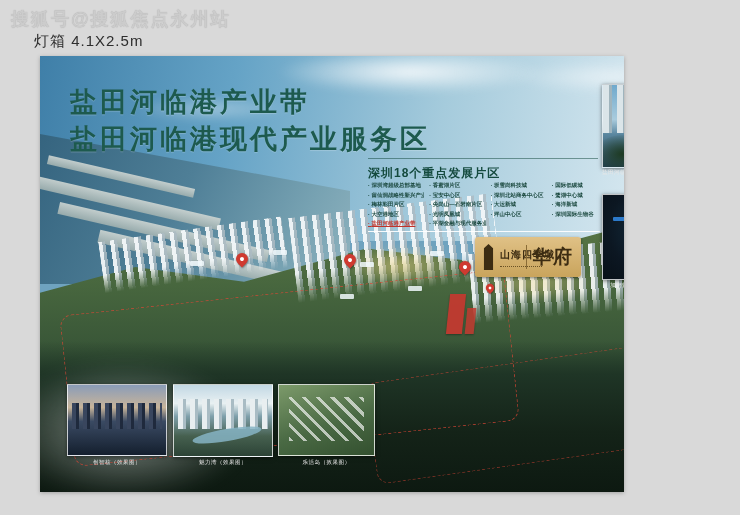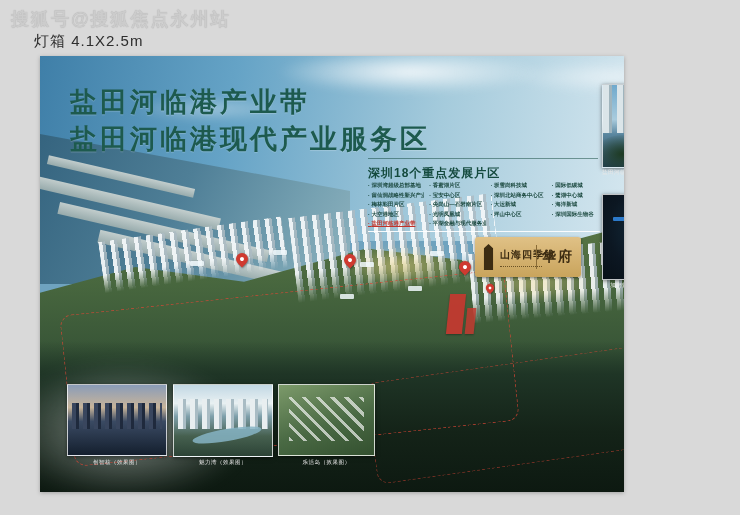--- a/index.html
+++ b/index.html
@@ -78,21 +78,21 @@
   
   .logo{position:absolute;left:435px;top:181px;width:106px;height:40px;border-radius:3px;
        background:linear-gradient(180deg,#e0c186,#c9a45c);box-shadow:0 1px 3px rgba(0,0,0,.45);
        display:flex;align-items:center;gap:5px;padding:0 7px;box-sizing:border-box;}
   .emblem{width:13px;height:26px;background:#3c2c12;flex:0 0 auto;
        clip-path:polygon(50% 0,85% 16%,85% 100%,15% 100%,15% 16%);}
   .logo-mid{display:flex;flex-direction:column;min-width:0;}
   .logo-name{font-size:10px;font-weight:800;color:#3c2c12;letter-spacing:1px;white-space:nowrap;}
   .squiggle{height:2px;border-bottom:1px dotted #6b5326;margin-top:2px;width:42px;}
   .logo-sep{width:1px;height:24px;background:#8a6c36;flex:0 0 auto;}
-  .logo-suffix{font-size:14px;font-weight:800;color:#3c2c12;letter-spacing:2px;
+  .logo-suffix{font-size:19px;font-weight:800;color:#3c2c12;letter-spacing:2px;
        font-family:"Liberation Serif","DejaVu Serif",serif;white-space:nowrap;}
 
   
   .inset{position:absolute;border:1px solid rgba(255,255,255,.75);box-sizing:border-box;overflow:hidden;
        box-shadow:0 1px 4px rgba(0,0,0,.5);}
   .inset .fill{position:absolute;inset:0;}
   .inset-cap{position:absolute;font-size:5.5px;color:#e8e8e8;text-align:center;letter-spacing:.5px;white-space:nowrap;}
   .i-r1{left:562px;top:28px;width:100px;height:84px;}
   .cap-r1{left:562px;top:113px;width:100px;}
   .i-r2{left:562px;top:138px;width:100px;height:86px;}

